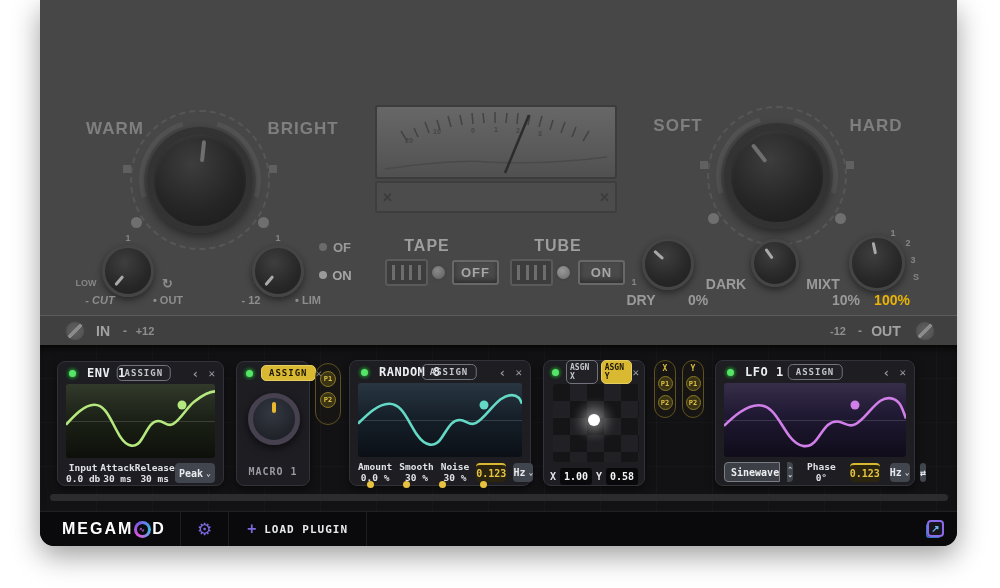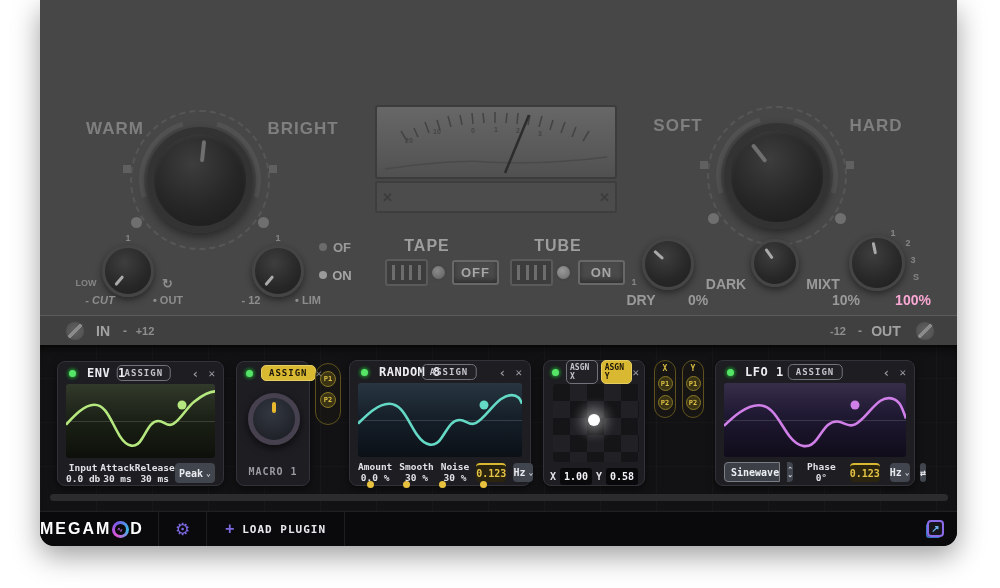--- a/index.html
+++ b/index.html
@@ -127,21 +127,21 @@
              color:#cfd2d8; font-size:7px; font-weight:bold; }
   .select { background:#3c4046; border:1px solid #797d85; border-radius:4px 0 0 4px; height:20px;
             color:#eceef2; font-family:"DejaVu Sans Mono", monospace; font-weight:bold; font-size:10px;
             display:flex; align-items:center; padding-left:6px; }
 
   .scrollbar { position:absolute; left:10px; top:149px; width:898px; height:7px; border-radius:4px; background:#2c2c2f; }
 
   
   .footer { position:absolute; left:0; top:511px; width:917px; height:35px; background:#0a0a0c;
             border-top:1px solid #1f1f23; border-radius:0 0 14px 14px; display:flex; align-items:center; }
-  .logo { display:flex; align-items:center; color:#ffffff; font-weight:bold; font-size:16px;
+  .logo { display:flex; align-items:center; margin-left:22px; color:#ffffff; font-weight:bold; font-size:16px;
           letter-spacing:2px; }
   .logo-o { width:17px; height:17px; border-radius:50%; margin:0 1px;
             background:conic-gradient(from 210deg, #e055d8, #7a5ae8, #38b6e8, #e055d8);
             display:flex; align-items:center; justify-content:center; }
   .logo-o i { width:11px; height:11px; border-radius:50%; background:#0a0a0c; display:flex; align-items:center;
               justify-content:center; font-style:normal; color:#b465e0; font-size:7px; font-weight:bold; line-height:1; }
   .fsep { width:1px; height:35px; background:#1e1e22; }
   .fbtn { display:flex; align-items:center; gap:7px; color:#e9eaee; font-family:"DejaVu Sans Mono", monospace;
           font-weight:bold; font-size:11px; letter-spacing:1px; padding:0 18px; height:35px; }
   .gear { color:#7d68e0; font-size:17px; padding:0 16px; height:35px; display:flex; align-items:center; }
@@ -295,21 +295,21 @@
       <div class="knob-s" style="left:809px; top:235px; width:56px; height:56px;">
         <div class="pt-wrap" style="transform:rotate(-12deg);">
             <div class="pointer"></div>
           </div>
       </div>
       <span class="bg-label-xs" style="left:853px; top:228px;">1</span>
       <span class="bg-label-xs" style="left:868px; top:238px;">2</span>
       <span class="bg-label-xs" style="left:873px; top:255px;">3</span>
       <span class="bg-label-xs" style="left:876px; top:272px;">S</span>
       <span class="bg-label-sm" style="left:806px; top:292px; font-size:14px; color:#9a9a9a;">10%</span>
-      <span class="bg-label-sm" style="left:873px; top:292px; font-size:14px; color:#f9a8d4;">100%</span>
+      <span class="bg-label-sm" style="left:852px; top:292px; font-size:14px; color:#eab308;">100%</span>
 
       <div class="io-strip">
         <div class="screw" style="left:25px; top:5px;"></div>
         <span class="bg-label-sm" style="left:63px; top:7px; font-size:14px; color:#a2a2a2;">IN</span>
         <span class="bg-label-sm" style="left:85px; top:8px; font-size:12px;">-</span>
         <span class="bg-label-sm" style="left:105px; top:9px; font-size:11px;">+12</span>
         <span class="bg-label-sm" style="left:798px; top:9px; font-size:11px;">-12</span>
         <span class="bg-label-sm" style="left:820px; top:8px; font-size:12px;">-</span>
         <span class="bg-label-sm" style="left:846px; top:7px; font-size:14px; color:#a2a2a2;">OUT</span>
         <div class="screw" style="left:875px; top:5px;"></div>

